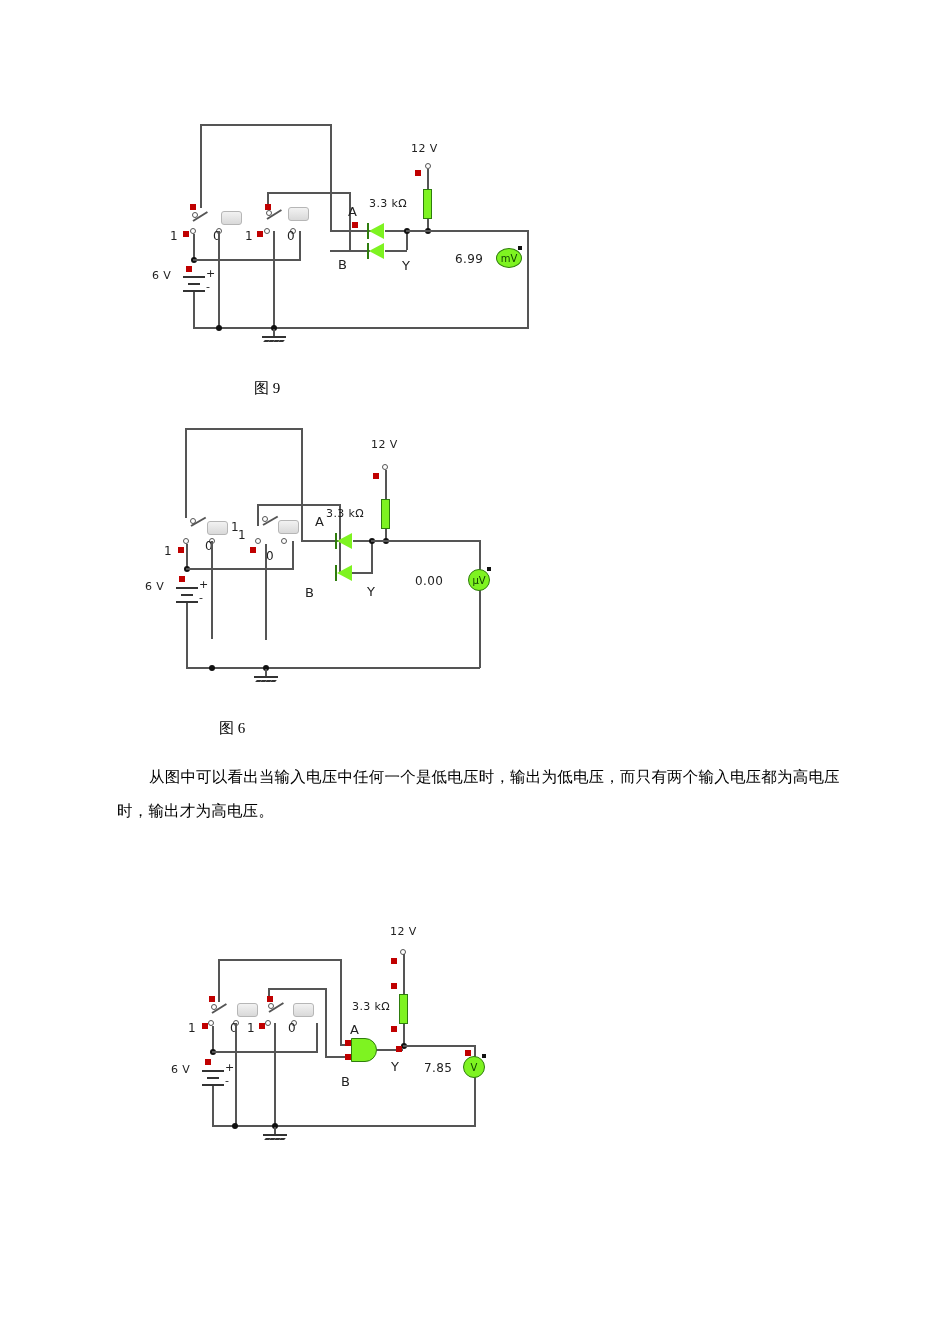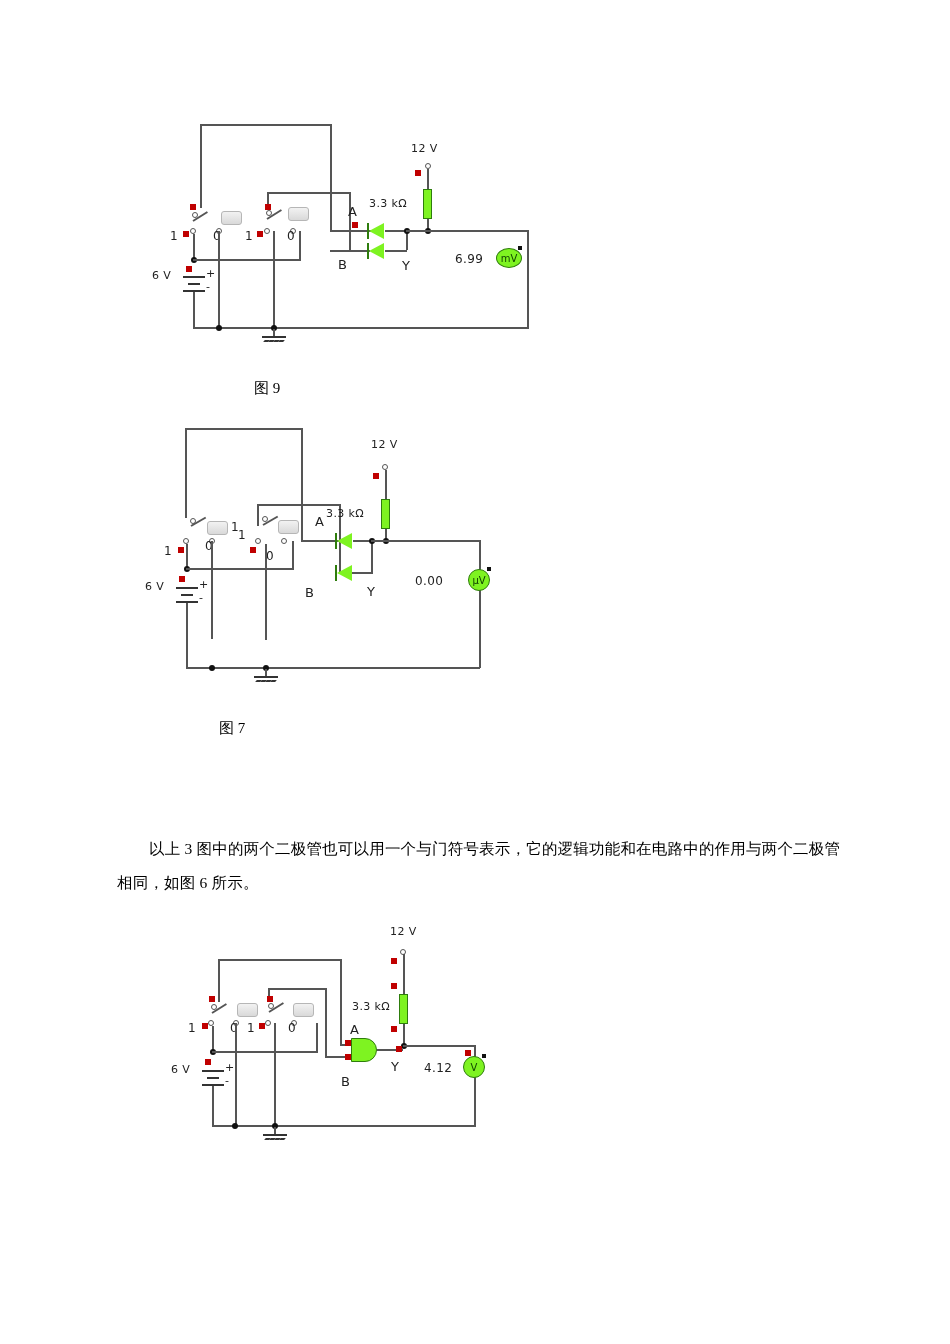--- a/index.html
+++ b/index.html
@@ -352,24 +352,24 @@
     <div class="wire h" style="left:371px; top:540px; width:110px;"></div>
     <div class="wire v" style="left:479px; top:540px; height:128px;"></div>
 
     <div class="meter circ" style="left:468px; top:569px;">
       <span>μV</span>
     </div>
     <div class="meter-dot" style="left:487px; top:567px;"></div>
     <div class="lbl num" style="left:415px; top:574px; font-size:12px;">0.00</div>
   </div>
 
-  <div class="caption" style="left:219px; top:719px;">图 7</div>
-
-
-  <div class="para" style="left:117px; top:832px; width:725px;"><span class="indent"></span><span>以上 3 图中的两个二极管也可以用一个与门符号表示，它的逻辑功能和在电路中的作用与两个二极管相同，如图 6 所示。</span></div>
+  <div class="caption" style="left:219px; top:719px;">图 6</div>
+
+  <div class="para" style="left:117px; top:760px; width:725px;"><span class="indent"></span><span>从图中可以看出当输入电压中任何一个是低电压时，输出为低电压，而只有两个输入电压都为高电压时，输出才为高电压。</span></div>
+
 
   <div class="circuit" style="left:0px; top:0px; width:950px; height:1344px;">
 
     <div class="wire h" style="left:218px; top:959px; width:124px;"></div>
     <div class="wire v" style="left:218px; top:959px; height:43px;"></div>
     <div class="wire v" style="left:340px; top:959px; height:87px;"></div>
     <div class="wire h" style="left:340px; top:1044px; width:22px;"></div>
 
     <div class="wire h" style="left:268px; top:988px; width:59px;"></div>
     <div class="wire v" style="left:268px; top:988px; height:14px;"></div>
@@ -446,16 +446,16 @@
     <div class="lbl big" style="left:391px; top:1059px;">Y</div>
 
     <div class="wire h" style="left:403px; top:1045px; width:73px;"></div>
     <div class="wire v" style="left:474px; top:1045px; height:82px;"></div>
 
     <div class="meter circ" style="left:463px; top:1056px;">
       <span>V</span>
     </div>
     <div class="term" style="left:465px; top:1050px;"></div>
     <div class="meter-dot" style="left:482px; top:1054px;"></div>
-    <div class="lbl num" style="left:424px; top:1061px; font-size:12px;">4.12</div>
+    <div class="lbl num" style="left:424px; top:1061px; font-size:12px;">7.85</div>
   </div>
 
 </div>
 
 </body></html>

